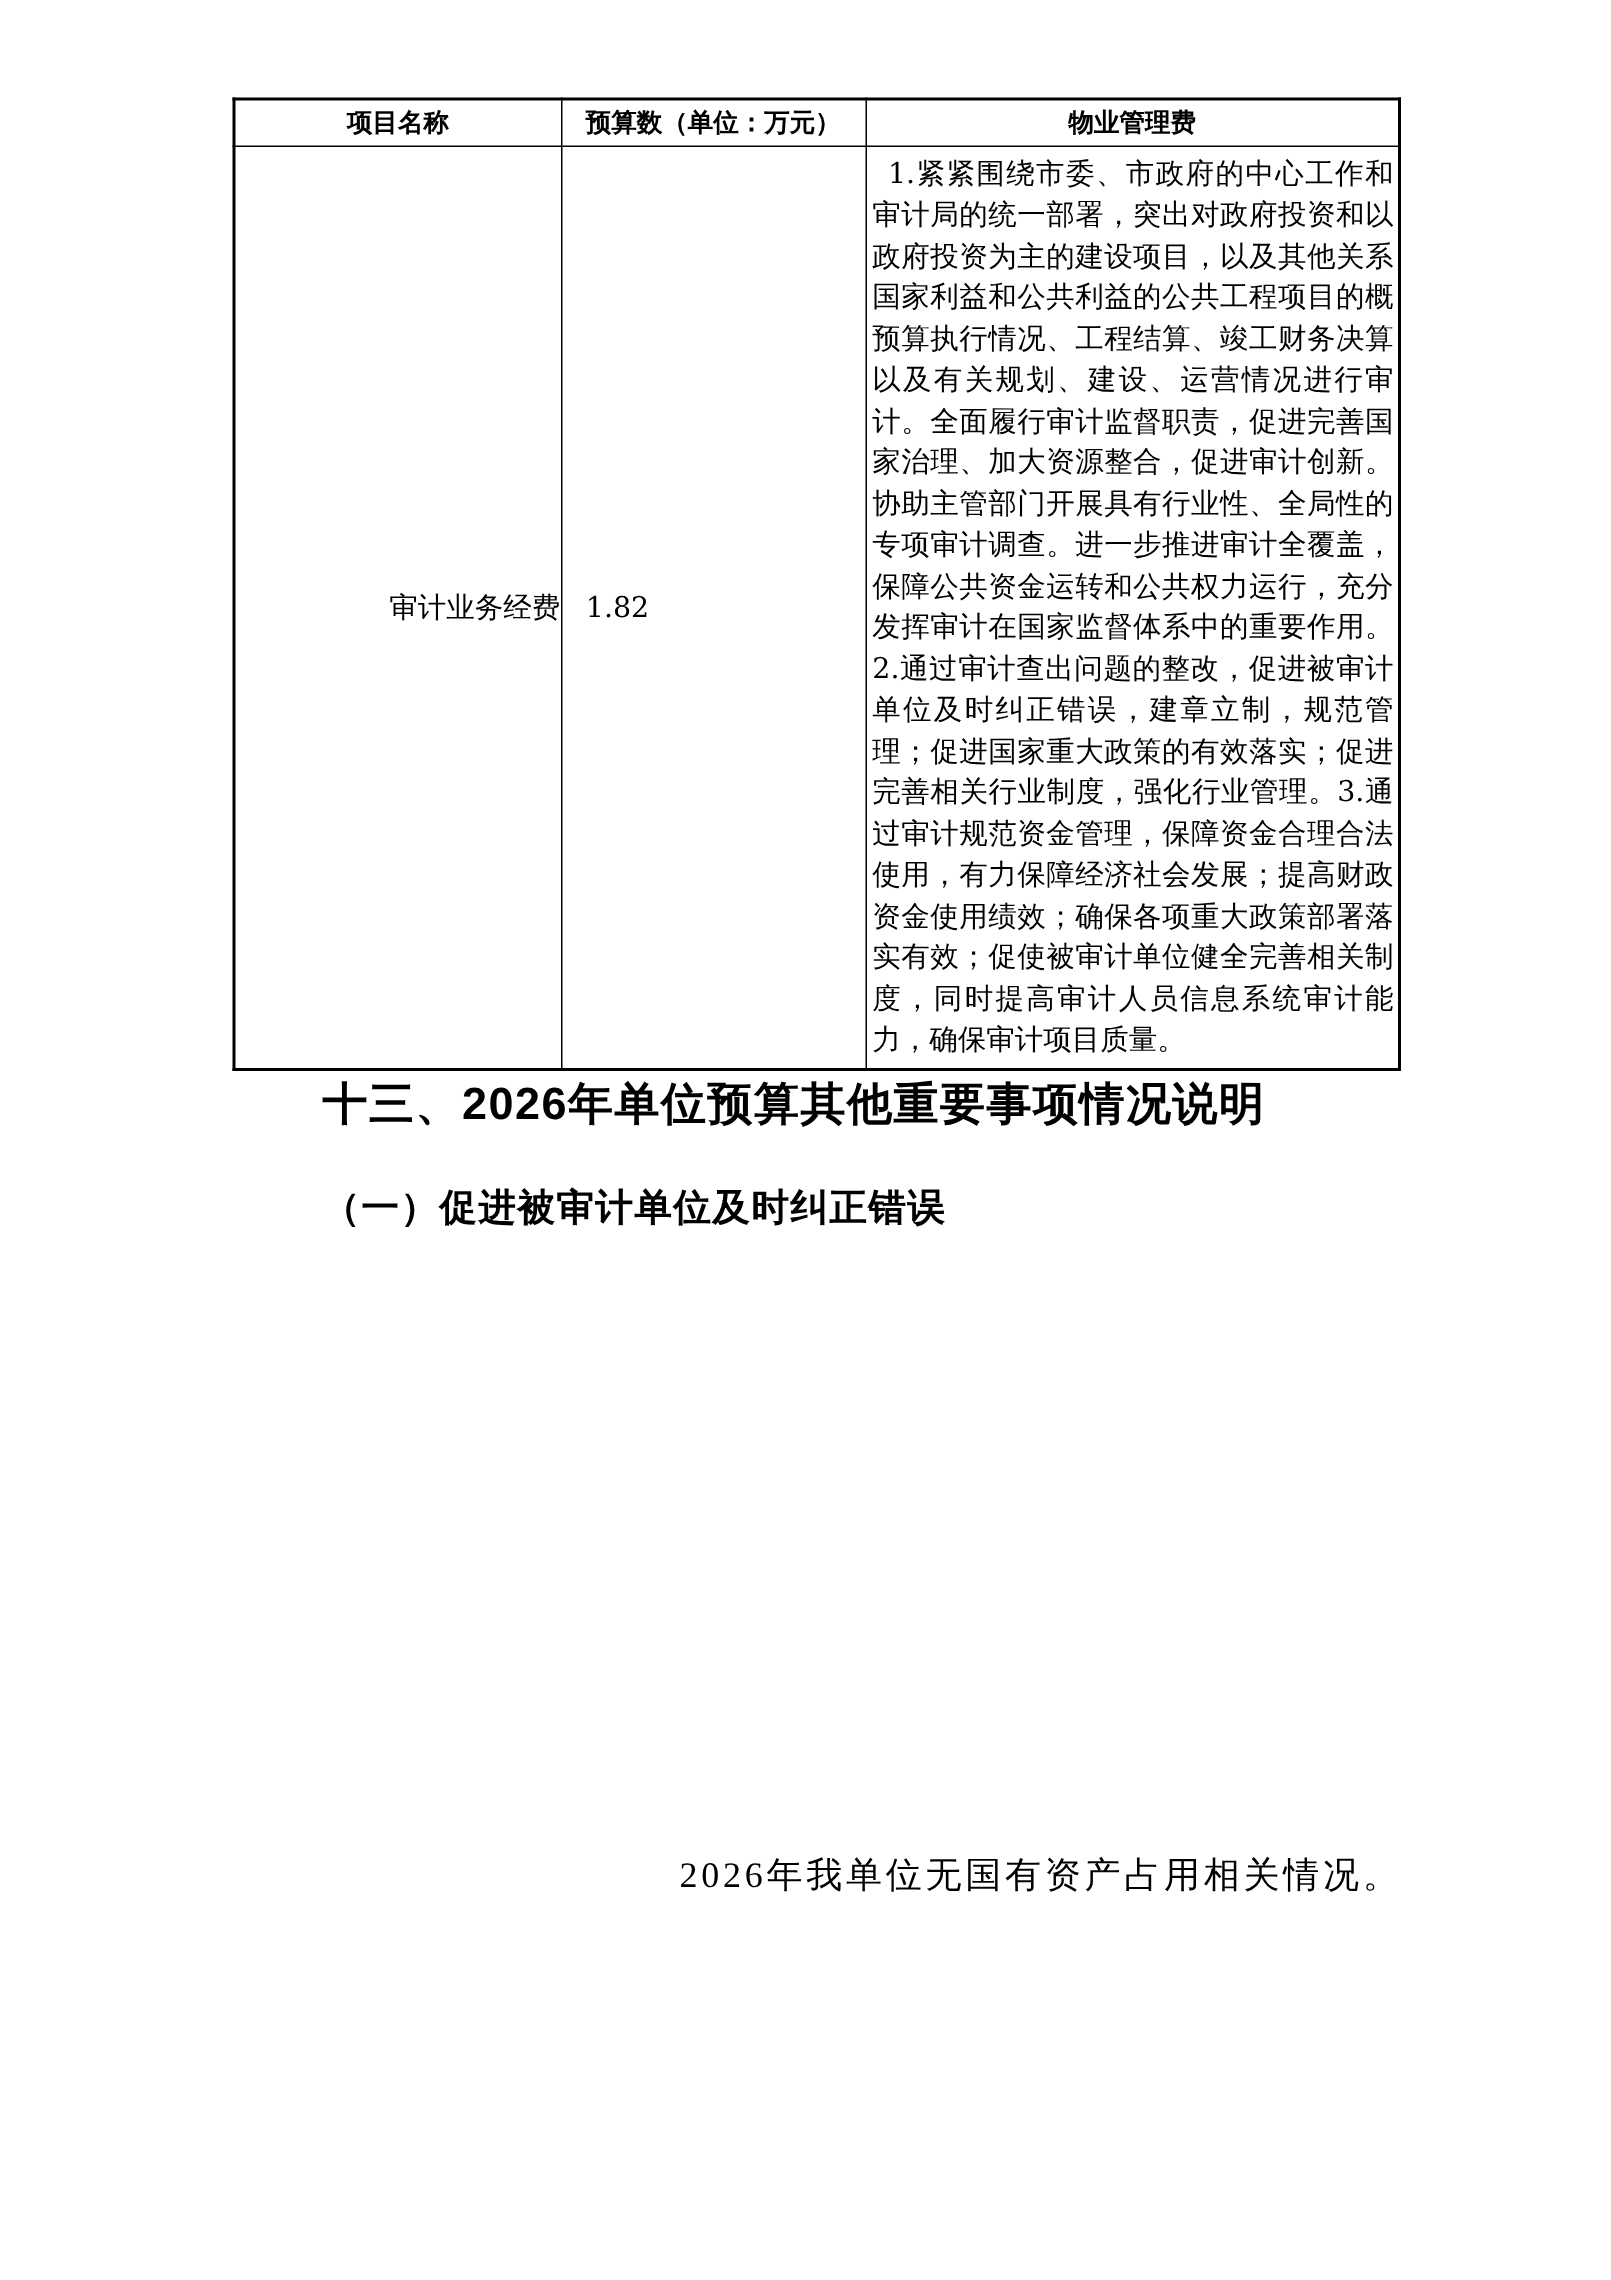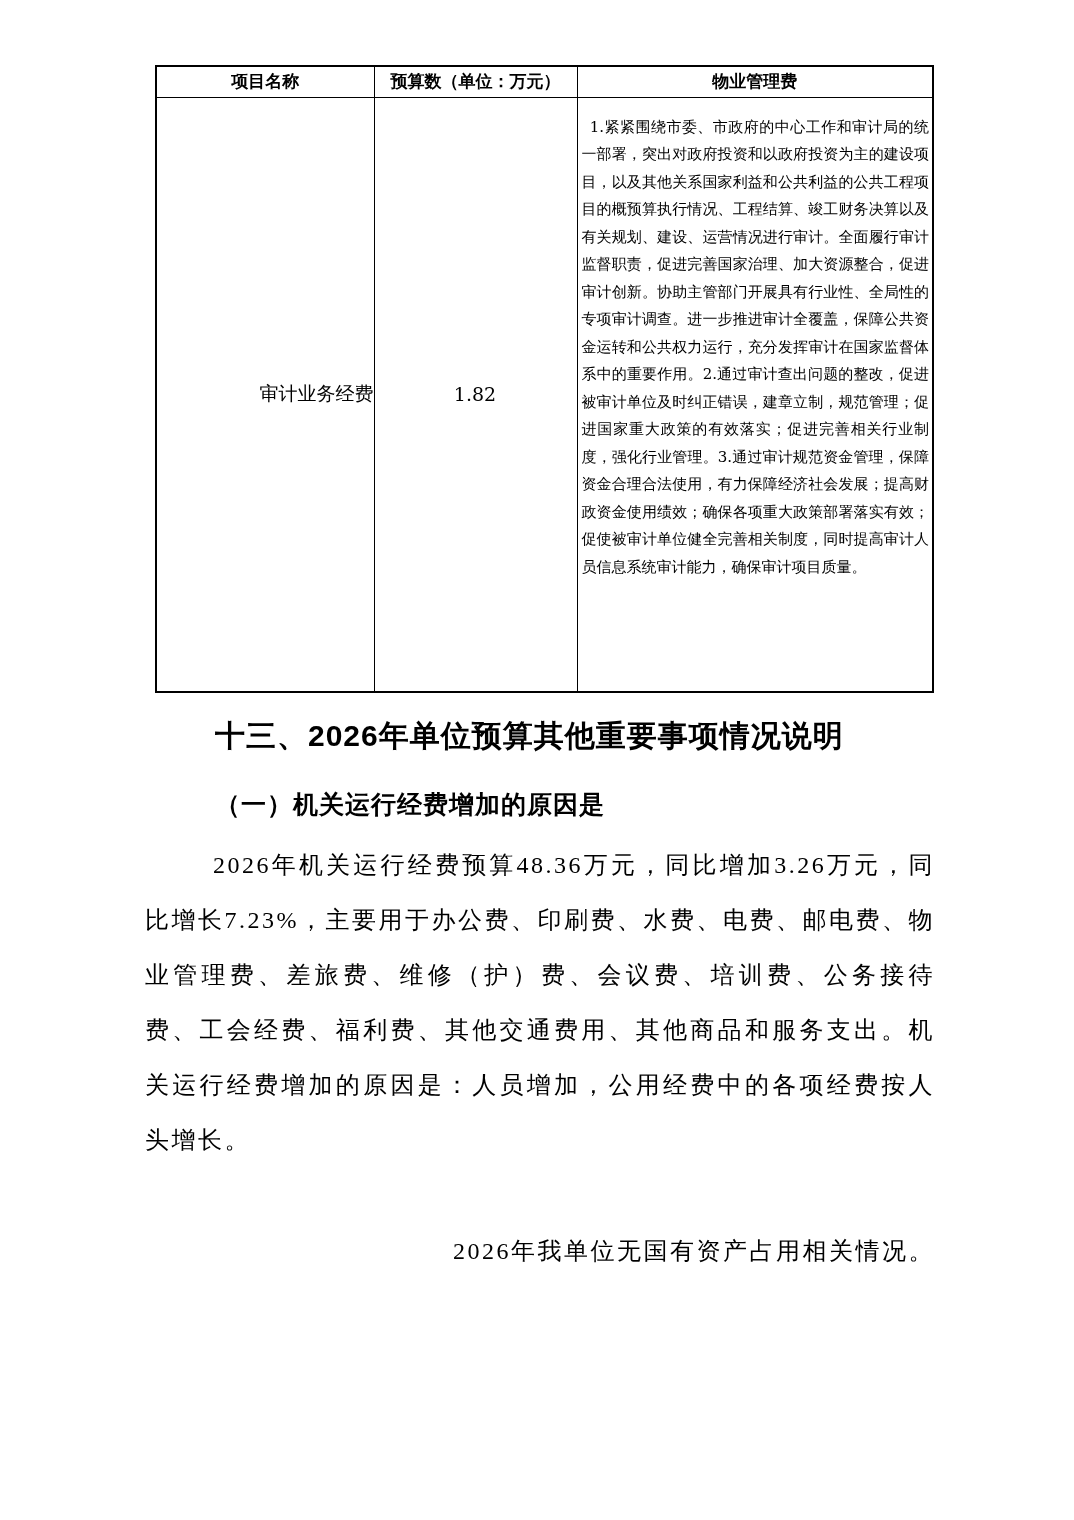--- a/index.html
+++ b/index.html
@@ -36,31 +36,32 @@
     vertical-align: middle;
   }
   .cell-name {
     font-size: 19px;
     text-align: right;
     vertical-align: middle;
     padding-left: 10px;
   }
   .cell-budget {
     font-size: 19px;
-    text-align: center;
+    text-align: left;
     vertical-align: middle;
     padding-right: 1px;
+    padding-left: 16px;
   }
   .cell-goals {
     height: 595px;
-    font-size: 15px;
+    font-size: 19px;
     line-height: 27.5px;
     text-align: justify;
     vertical-align: top;
-    padding: 16px 3px 4px 4px;
+    padding: 5px 3px 4px 4px;
     text-indent: 0.55em;
   }
 
   
   .heading-13 {
     position: absolute;
     left: 215px;
     top: 716px;
     font-family: "Liberation Sans", "DejaVu Sans", sans-serif;
     font-size: 30px;
@@ -129,22 +130,21 @@
       <tr>
         <td class="cell-name">审计业务经费</td>
         <td class="cell-budget">1.82</td>
         <td class="cell-goals">1.紧紧围绕市委、市政府的中心工作和审计局的统一部署，突出对政府投资和以政府投资为主的建设项目，以及其他关系国家利益和公共利益的公共工程项目的概预算执行情况、工程结算、竣工财务决算以及有关规划、建设、运营情况进行审计。全面履行审计监督职责，促进完善国家治理、加大资源整合，促进审计创新。协助主管部门开展具有行业性、全局性的专项审计调查。进一步推进审计全覆盖，保障公共资金运转和公共权力运行，充分发挥审计在国家监督体系中的重要作用。2.通过审计查出问题的整改，促进被审计单位及时纠正错误，建章立制，规范管理；促进国家重大政策的有效落实；促进完善相关行业制度，强化行业管理。3.通过审计规范资金管理，保障资金合理合法使用，有力保障经济社会发展；提高财政资金使用绩效；确保各项重大政策部署落实有效；促使被审计单位健全完善相关制度，同时提高审计人员信息系统审计能力，确保审计项目质量。</td>
       </tr>
     </tbody>
   </table>
 
   <div class="heading-13">十三、2026年单位预算其他重要事项情况说明</div>
 
-  <div class="sub-heading sub-heading-1">（一）机关运行经费增加的原因是</div>
+  <div class="sub-heading sub-heading-1">（一）促进被审计单位及时纠正错误</div>
 
-  <div class="body-para body-para-1">2026年机关运行经费预算48.36万元，同比增加3.26万元，同比增长7.23%，主要用于办公费、印刷费、水费、电费、邮电费、物业管理费、差旅费、维修（护）费、会议费、培训费、公务接待费、工会经费、福利费、其他交通费用、其他商品和服务支出。机关运行经费增加的原因是：人员增加，公用经费中的各项经费按人头增长。</div>
 
 
   <div class="body-para body-para-2">2026年我单位无国有资产占用相关情况。</div>
 
   <div class="page-footer">- 9 -</div>
 
 </div>
 
 </body></html>

